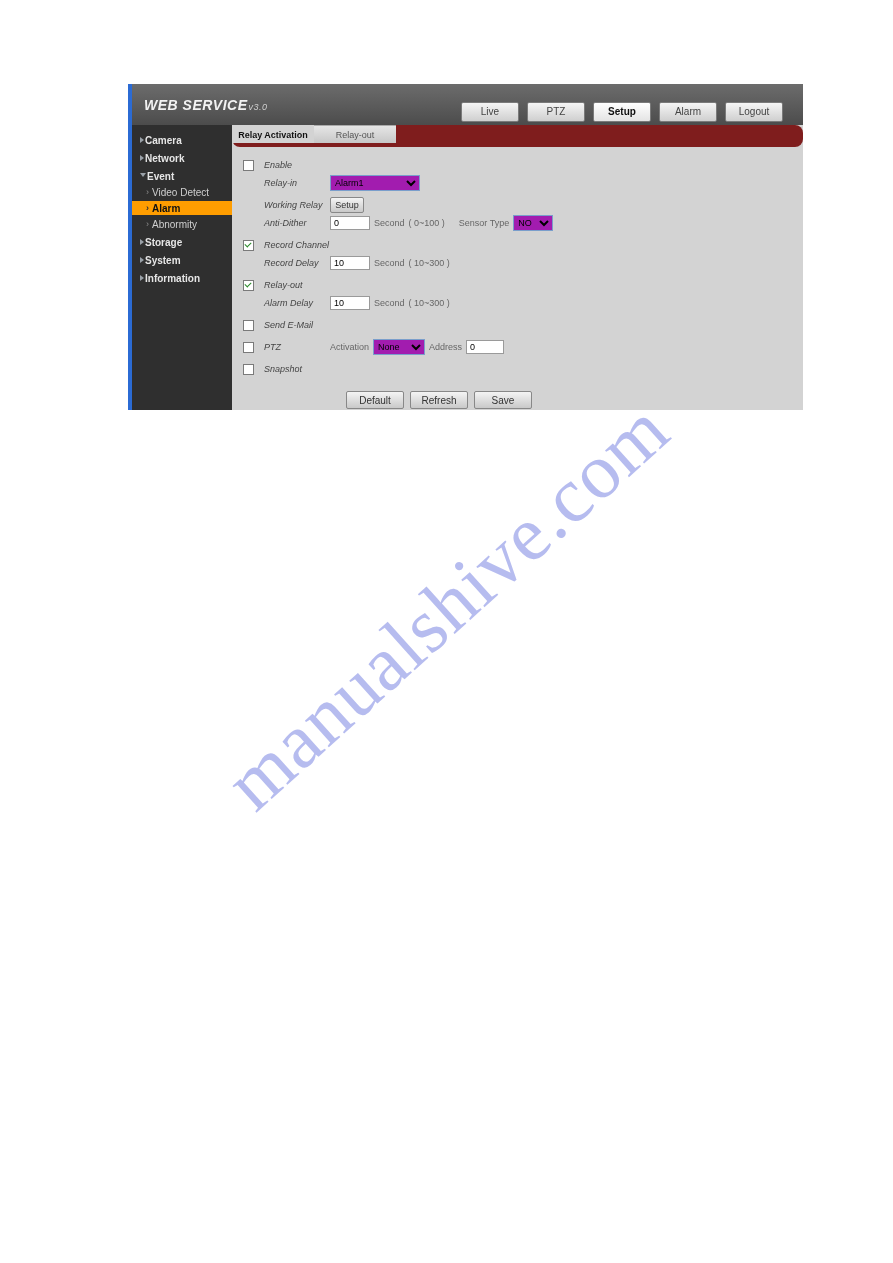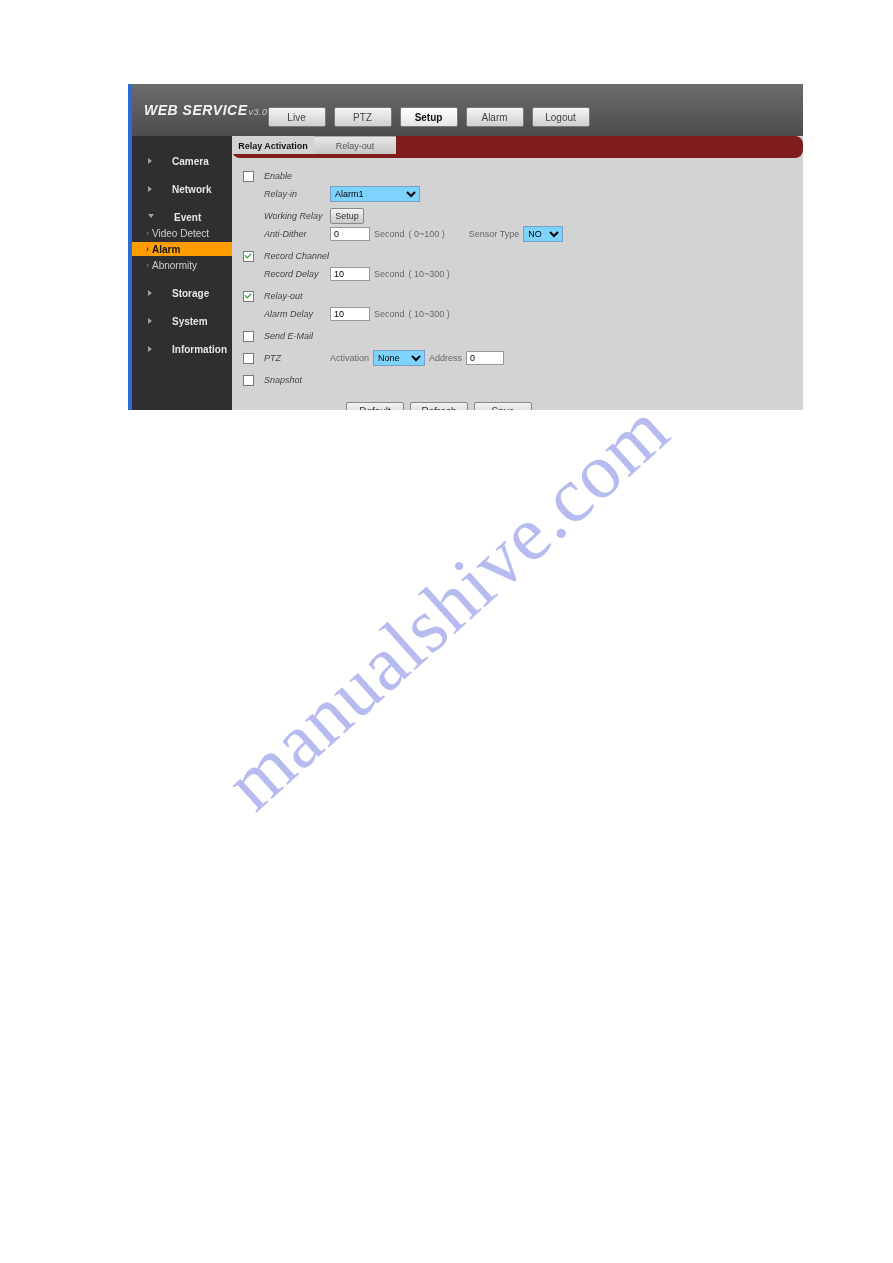--- a/index.html
+++ b/index.html
@@ -1,52 +1,52 @@
 <!DOCTYPE html>
 <html><head>
 <meta charset="utf-8">
 <style>
   * { box-sizing: border-box; margin: 0; padding: 0; }
   body { font-family: Arial, sans-serif; font-size: 11px; background: #fff; }
   .page { position: relative; width: 893px; height: 1263px; padding: 84px 90px 0 128px; }
   .app { position: relative; width: 675px; height: 326px; border-left: 4px solid #2b6bd4; background: #2f2f2f; overflow: hidden; }
 
   
-  .header { height: 52px; background: linear-gradient(#6c6c6c, #4c4c4c); display: flex; align-items: center; justify-content: flex-start; padding: 0 20px 0 12px; }
+  .header { height: 41px; background: linear-gradient(#6c6c6c, #4c4c4c); display: flex; align-items: center; justify-content: space-between; padding: 0 20px 0 12px; }
   .logo { color: #f2f2f2; font-style: italic; font-weight: bold; font-size: 14px; letter-spacing: .5px; }
   .logo .ver { font-size: 9px; font-weight: normal; color: #cfcfcf; margin-left: 1px; }
   .topnav { display: flex; gap: 8px; padding-top: 14px; }
   .topbtn { width: 58px; height: 20px; display: flex; align-items: center; justify-content: center; font-size: 10px; color: #444; background: linear-gradient(#f5f5f5,#cfcfcf); border: 1px solid #7a7a7a; border-radius: 2px; cursor: pointer; }
   .topbtn.active { background: linear-gradient(#fff,#e4e4e4); color: #111; font-weight: bold; }
 
   
   .body { display: flex; height: calc(100% - 40px); }
   .sidebar { width: 100px; background: #2f2f2f; padding-top: 4px; }
-  .nav-item { display: flex; align-items: center; height: 14px; padding-left: 16px; color: #e6e6e6; font-size: 10px; font-weight: bold; gap: 20px; margin-top: 14px; }
+  .nav-item { display: flex; align-items: center; height: 14px; padding-left: 8px; color: #e6e6e6; font-size: 10px; font-weight: bold; gap: 1px; margin-top: 4px; }
   .nav-item .tri { width: 0; height: 0; border-top: 3px solid transparent; border-bottom: 3px solid transparent; border-left: 4px solid #9aa1a8; }
   .nav-item.expanded .tri { border-left: none; border-top: 4px solid #9aa1a8; border-left: 3px solid transparent; border-right: 3px solid transparent; }
   .nav-sub { display: flex; align-items: center; height: 14px; padding-left: 14px; color: #cfcfcf; font-size: 10px; gap: 3px; margin-top: 2px; }
   .nav-sub .chev { font-size: 9px; color: #8f8f8f; }
   .nav-sub.active { background: #ff9d00; color: #111; font-weight: bold; }
   .nav-sub.active .chev { color: #333; }
 
   .content { flex: 1; background: #d3d3d3; display: flex; flex-direction: column; }
   .tabrow { height: 22px; background: #7f1d1d; display: flex; border-radius: 8px; }
   .tab { width: 82px; height: 18px; display: flex; align-items: center; justify-content: center; font-size: 9px; background: linear-gradient(#e6e6e6,#c7c7c7); color: #555; border-top: 1px solid #aaa; cursor: pointer; }
   .tab.active { background: #d3d3d3; color: #111; font-weight: bold; border-top: 1px solid #d3d3d3; }
 
   .form { padding: 8px 0 0 0; color: #444; font-size: 9px; }
   .row { display: flex; align-items: center; min-height: 16px; margin-top: 2px; }
   .row.gap { margin-top: 6px; }
   .cbcol { width: 32px; display: flex; justify-content: center; }
   .lblcol { width: 66px; font-style: italic; }
   .ctlcol { display: flex; align-items: center; gap: 4px; }
   .cb { width: 11px; height: 11px; background: #fff; border: 1px solid #7a7a7a; display: flex; align-items: center; justify-content: center; cursor: pointer; }
   .cb.checked::after { content: ""; width: 5px; height: 3px; border-left: 1.5px solid #2a8a2a; border-bottom: 1.5px solid #2a8a2a; transform: rotate(-45deg); margin-top: -2px; }
-  .sel { height: 16px; font-size: 9px; border: 1px solid #7a9ecb; background: #7dd3fc; }
+  .sel { height: 16px; font-size: 9px; border: 1px solid #7a9ecb; background: #a21caf; }
   .txt { height: 14px; font-size: 9px; border: 1px solid #9a9a9a; background: #fff; padding: 0 3px; }
   .txtw-sm { width: 40px; }
   .txtw-xs { width: 38px; }
   .selw-md { width: 90px; }
   .selw-sm { width: 52px; }
   .selw-xs { width: 40px; }
   .hint { color: #666; font-size: 9px; }
   .btn-sm { height: 16px; width: 34px; font-size: 9px; background: linear-gradient(#f4f4f4,#c9c9c9); border: 1px solid #888; border-radius: 2px; cursor: pointer; color: #333; }
   .btn { height: 18px; width: 58px; font-size: 10px; background: linear-gradient(#f4f4f4,#c9c9c9); border: 1px solid #888; border-radius: 2px; cursor: pointer; color: #333; }
   .btnrow { display: flex; gap: 6px; margin: 14px 0 0 98px; padding-left: 16px; }
@@ -145,21 +145,21 @@
             </div>
           </div>
 
           <div class="row">
             <div class="cbcol"></div>
             <div class="lblcol">Anti-Dither</div>
             <div class="ctlcol">
               <input class="txt txtw-sm" value="0" style="">
               <span class="hint">Second</span>
               <span class="hint">( 0~100 )</span>
-              <span class="hint" style="margin-left:20px">Sensor Type</span>
+              <span class="hint" style="margin-left:10px">Sensor Type</span>
               <select class="sel selw-xs"><option>NO</option></select>
             </div>
           </div>
 
           <div class="row gap">
             <div class="cbcol">
                 <div class="cb checked"></div>
               </div>
             <div class="lblcol">Record Channel</div>
           </div>

